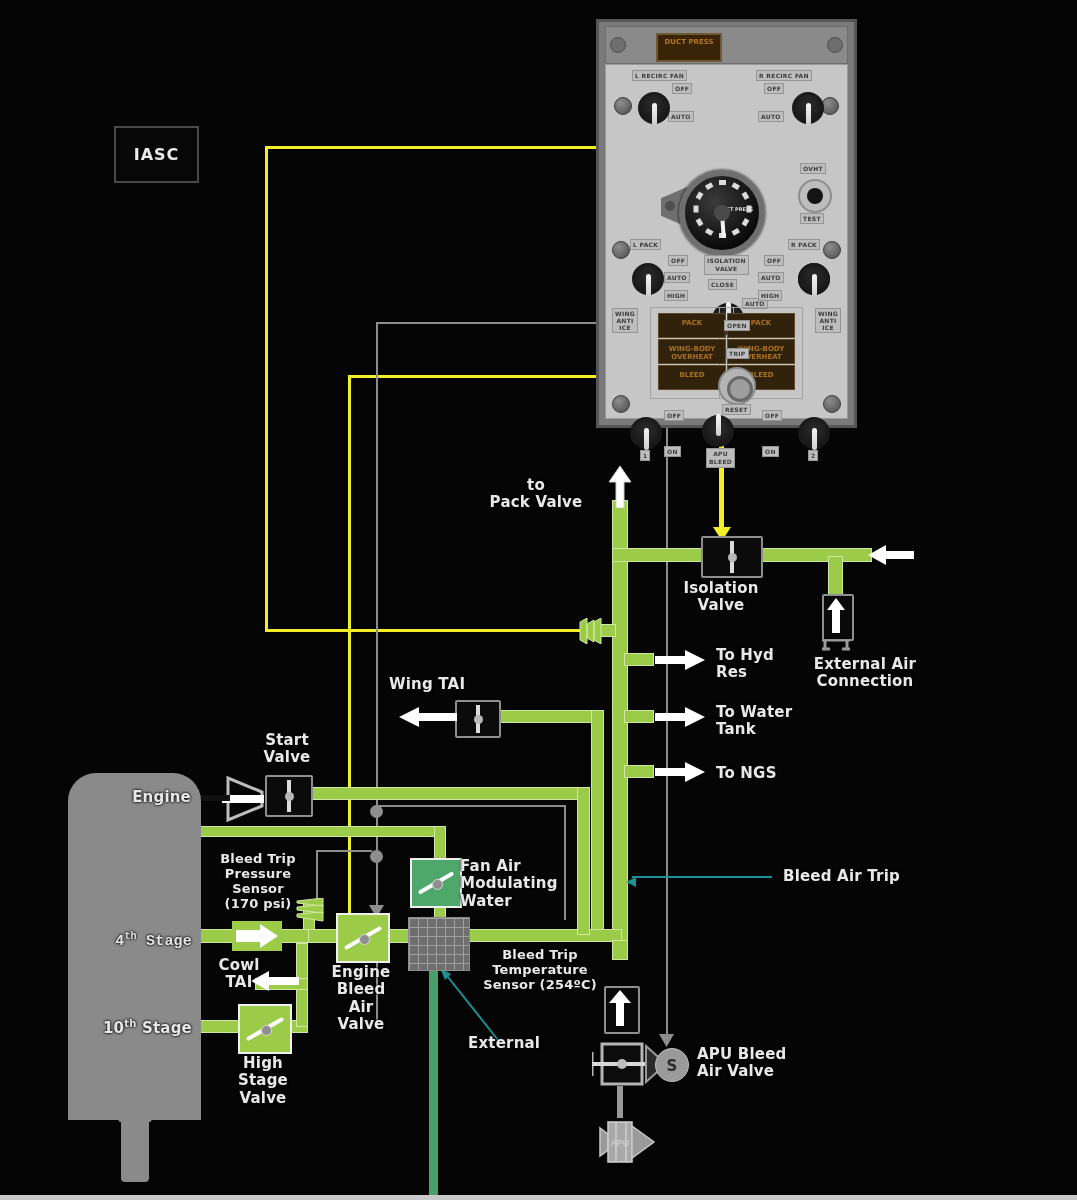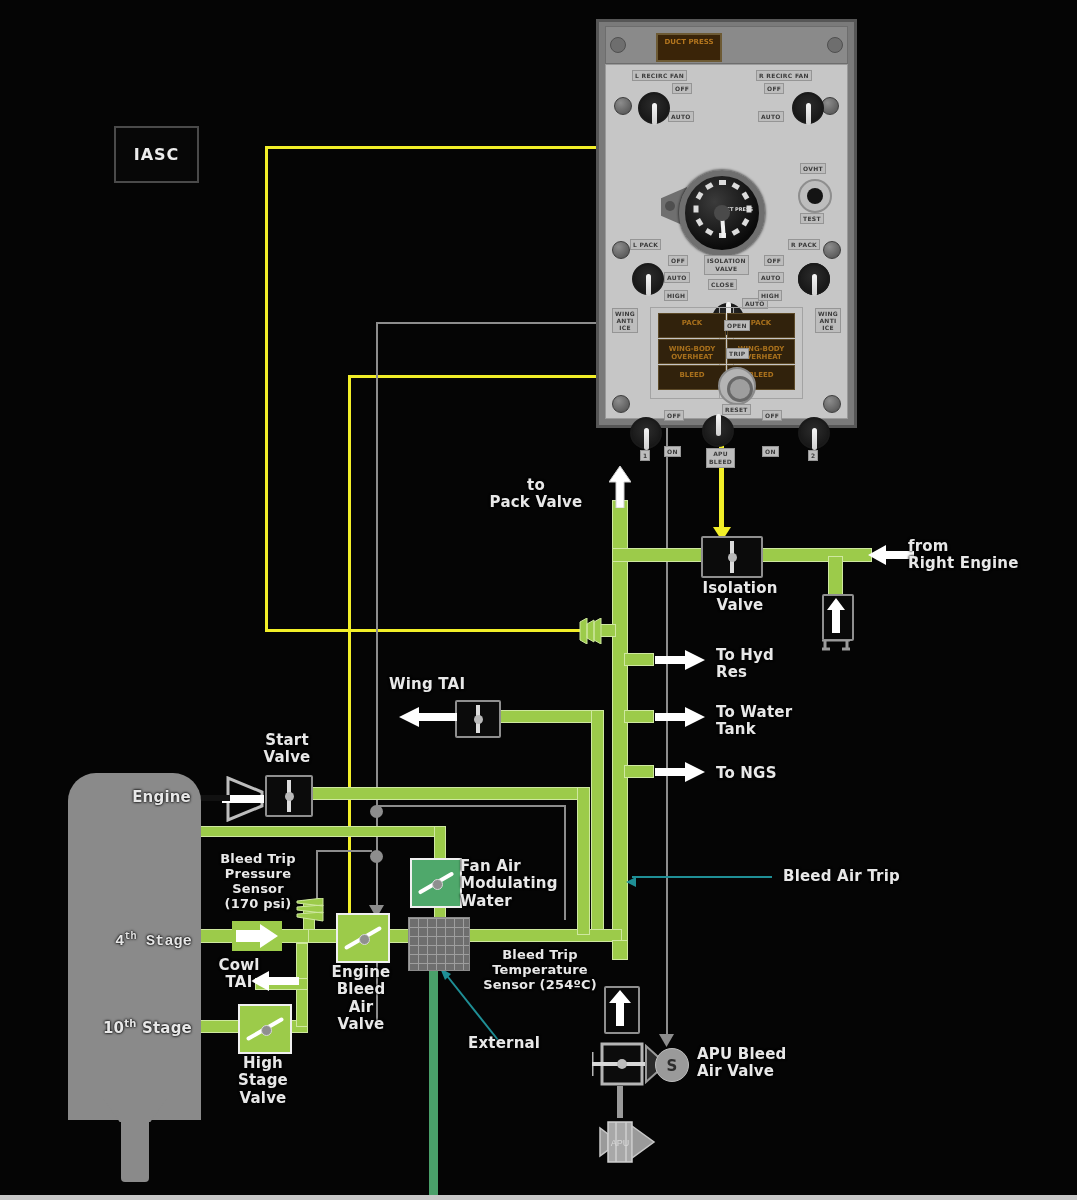--- a/index.html
+++ b/index.html
@@ -339,24 +339,24 @@
       <path d="M12 6 L36 6 L36 46 L12 46 Z" fill="#a8a8a8" stroke="#d0d0d0" stroke-width="1.5"></path>
       <path d="M36 10 L58 26 L36 42 Z" fill="#9a9a9a" stroke="#c8c8c8" stroke-width="1.5"></path>
       <line x1="20" y1="6" x2="20" y2="46" stroke="#cfcfcf" stroke-width="1.5"></line>
       <line x1="30" y1="6" x2="30" y2="46" stroke="#cfcfcf" stroke-width="1.5"></line>
       <text x="24" y="30" fill="#d8d8d8" font-size="9" font-family="sans-serif" text-anchor="middle">APU</text>
     </svg>
   </div>
 
   <div class="lbl c" style="left:466px;top:477px;width:140px;">to
 Pack Valve</div>
-  <div class="lbl c" style="left:675px;top:580px;width:130px;">Isolation
+  <div class="lbl c" style="left:656px;top:580px;width:130px;">Isolation
 Valve</div>
-  <div class="lbl" style="left:908px;top:538px;width:160px;">from
-Right Engine</div>
+  <div class="lbl c" style="left:780px;top:656px;width:170px;">External Air
+Connection</div>
   <div class="lbl" style="left:716px;top:647px;width:120px;">To Hyd
 Res</div>
   <div class="lbl" style="left:716px;top:704px;width:120px;">To Water
 Tank</div>
   <div class="lbl" style="left:716px;top:765px;width:120px;">To NGS</div>
   <div class="lbl" style="left:783px;top:868px;width:180px;">Bleed Air Trip</div>
   <div class="lbl" style="left:389px;top:676px;width:120px;">Wing TAI</div>
   <div class="lbl c" style="left:235px;top:732px;width:104px;">Start
 Valve</div>
   <div class="lbl r" style="left:86px;top:789px;width:105px;">Engine</div>

